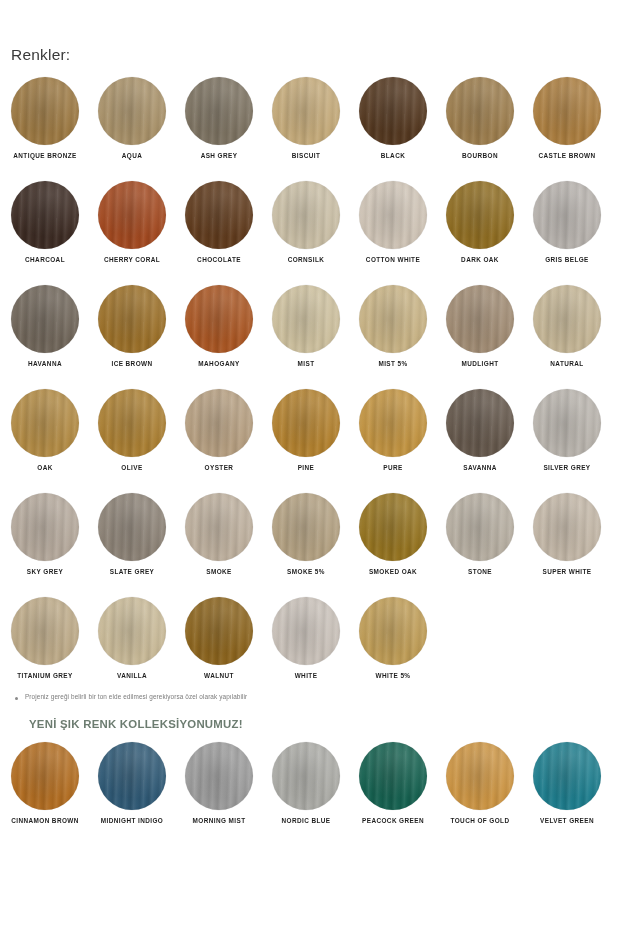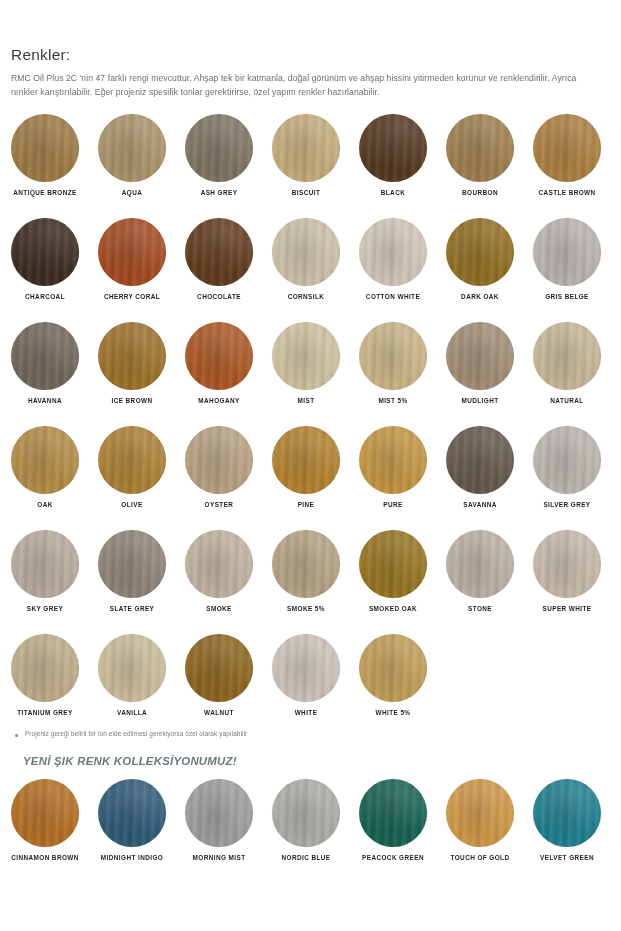--- a/index.html
+++ b/index.html
@@ -122,33 +122,31 @@
     font-size: 6.4px;
     color: #7b7b7b;
     letter-spacing: .1px;
     line-height: 1.3;
   }
   .section-heading {
     font-size: 11.4px;
     font-weight: 700;
     color: #6c7c70;
     letter-spacing: .25px;
-    margin: 17px 0 0 12px;
-    font-style: italic;
+    margin: 17px 0 0 18px;
   }
   .collection-grid { margin-top: 12px; }
 </style>
 </head>
 <body>
 
 <div class="page">
 
   <div class="intro-block">
     <h1 class="page-title">Renkler:</h1>
-    <p class="intro-text">RMC Oil Plus 2C 'nin 47 farklı rengi mevcuttur. Ahşap tek bir katmanla, doğal görünüm ve ahşap hissini yitirmeden korunur ve renklendirilir. Ayrıca renkler karıştırılabilir. Eğer projeniz spesifik tonlar gerektirirse, özel yapım renkler hazırlanabilir.</p>
   </div>
 
   <div class="swatch-grid">
       <div class="swatch-row">
         <div class="swatch-cell">
           <div class="swatch-disc-wrap">
             <div class="swatch-disc" style="background: rgb(154, 119, 65);"></div>
           </div>
           <div class="swatch-label">ANTIQUE BRONZE</div>
         </div>

